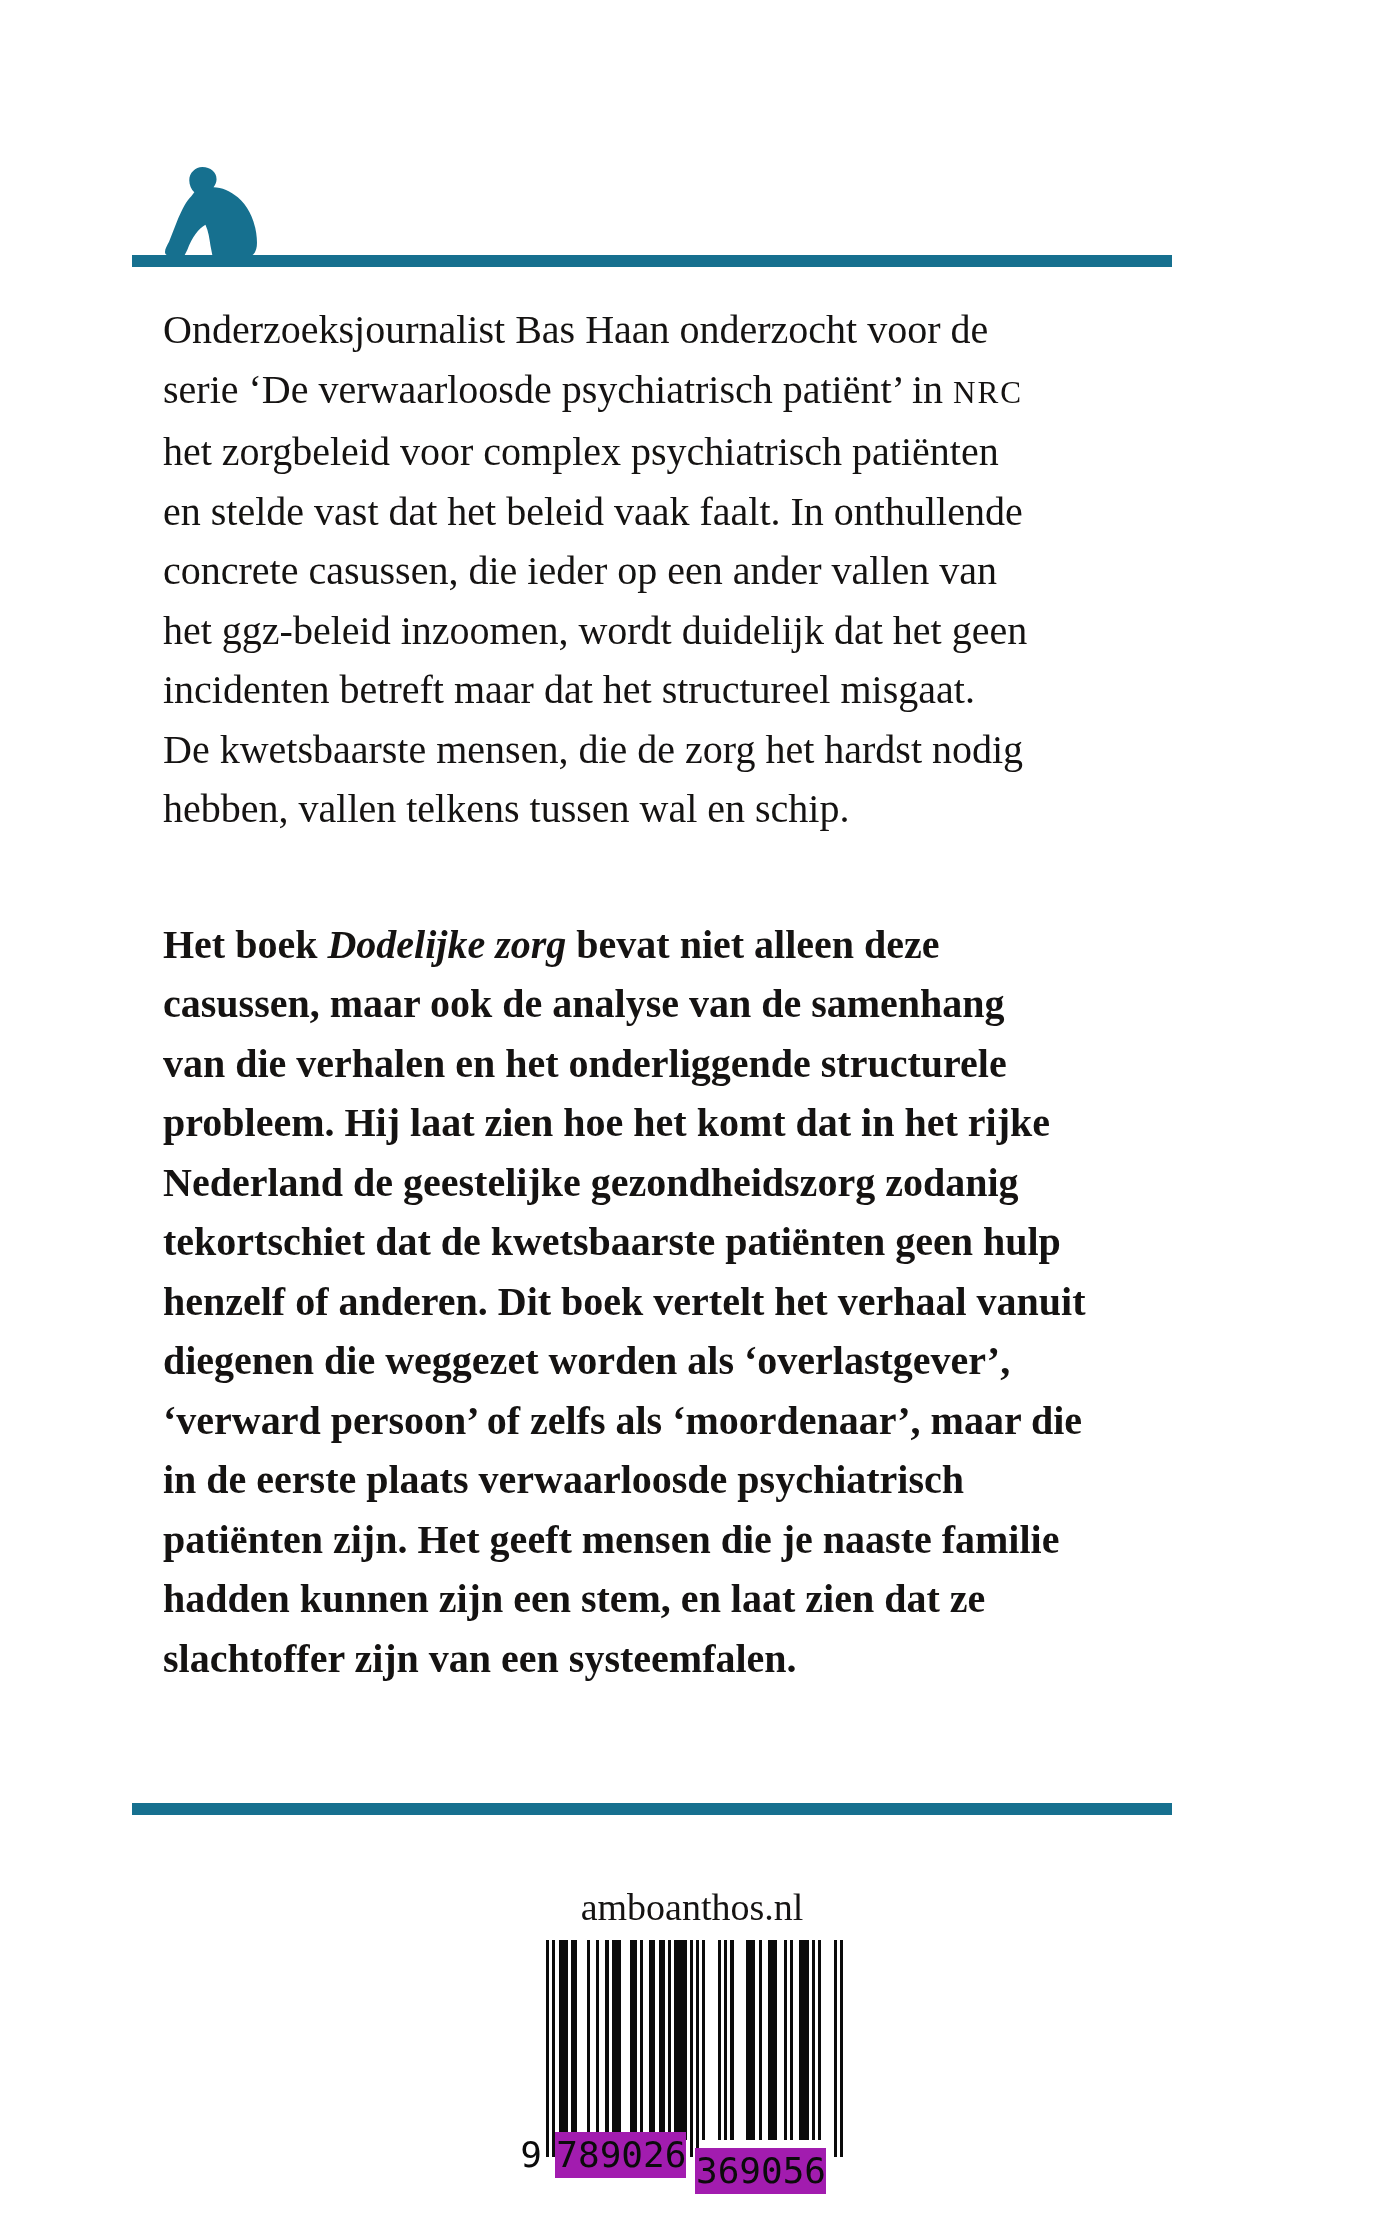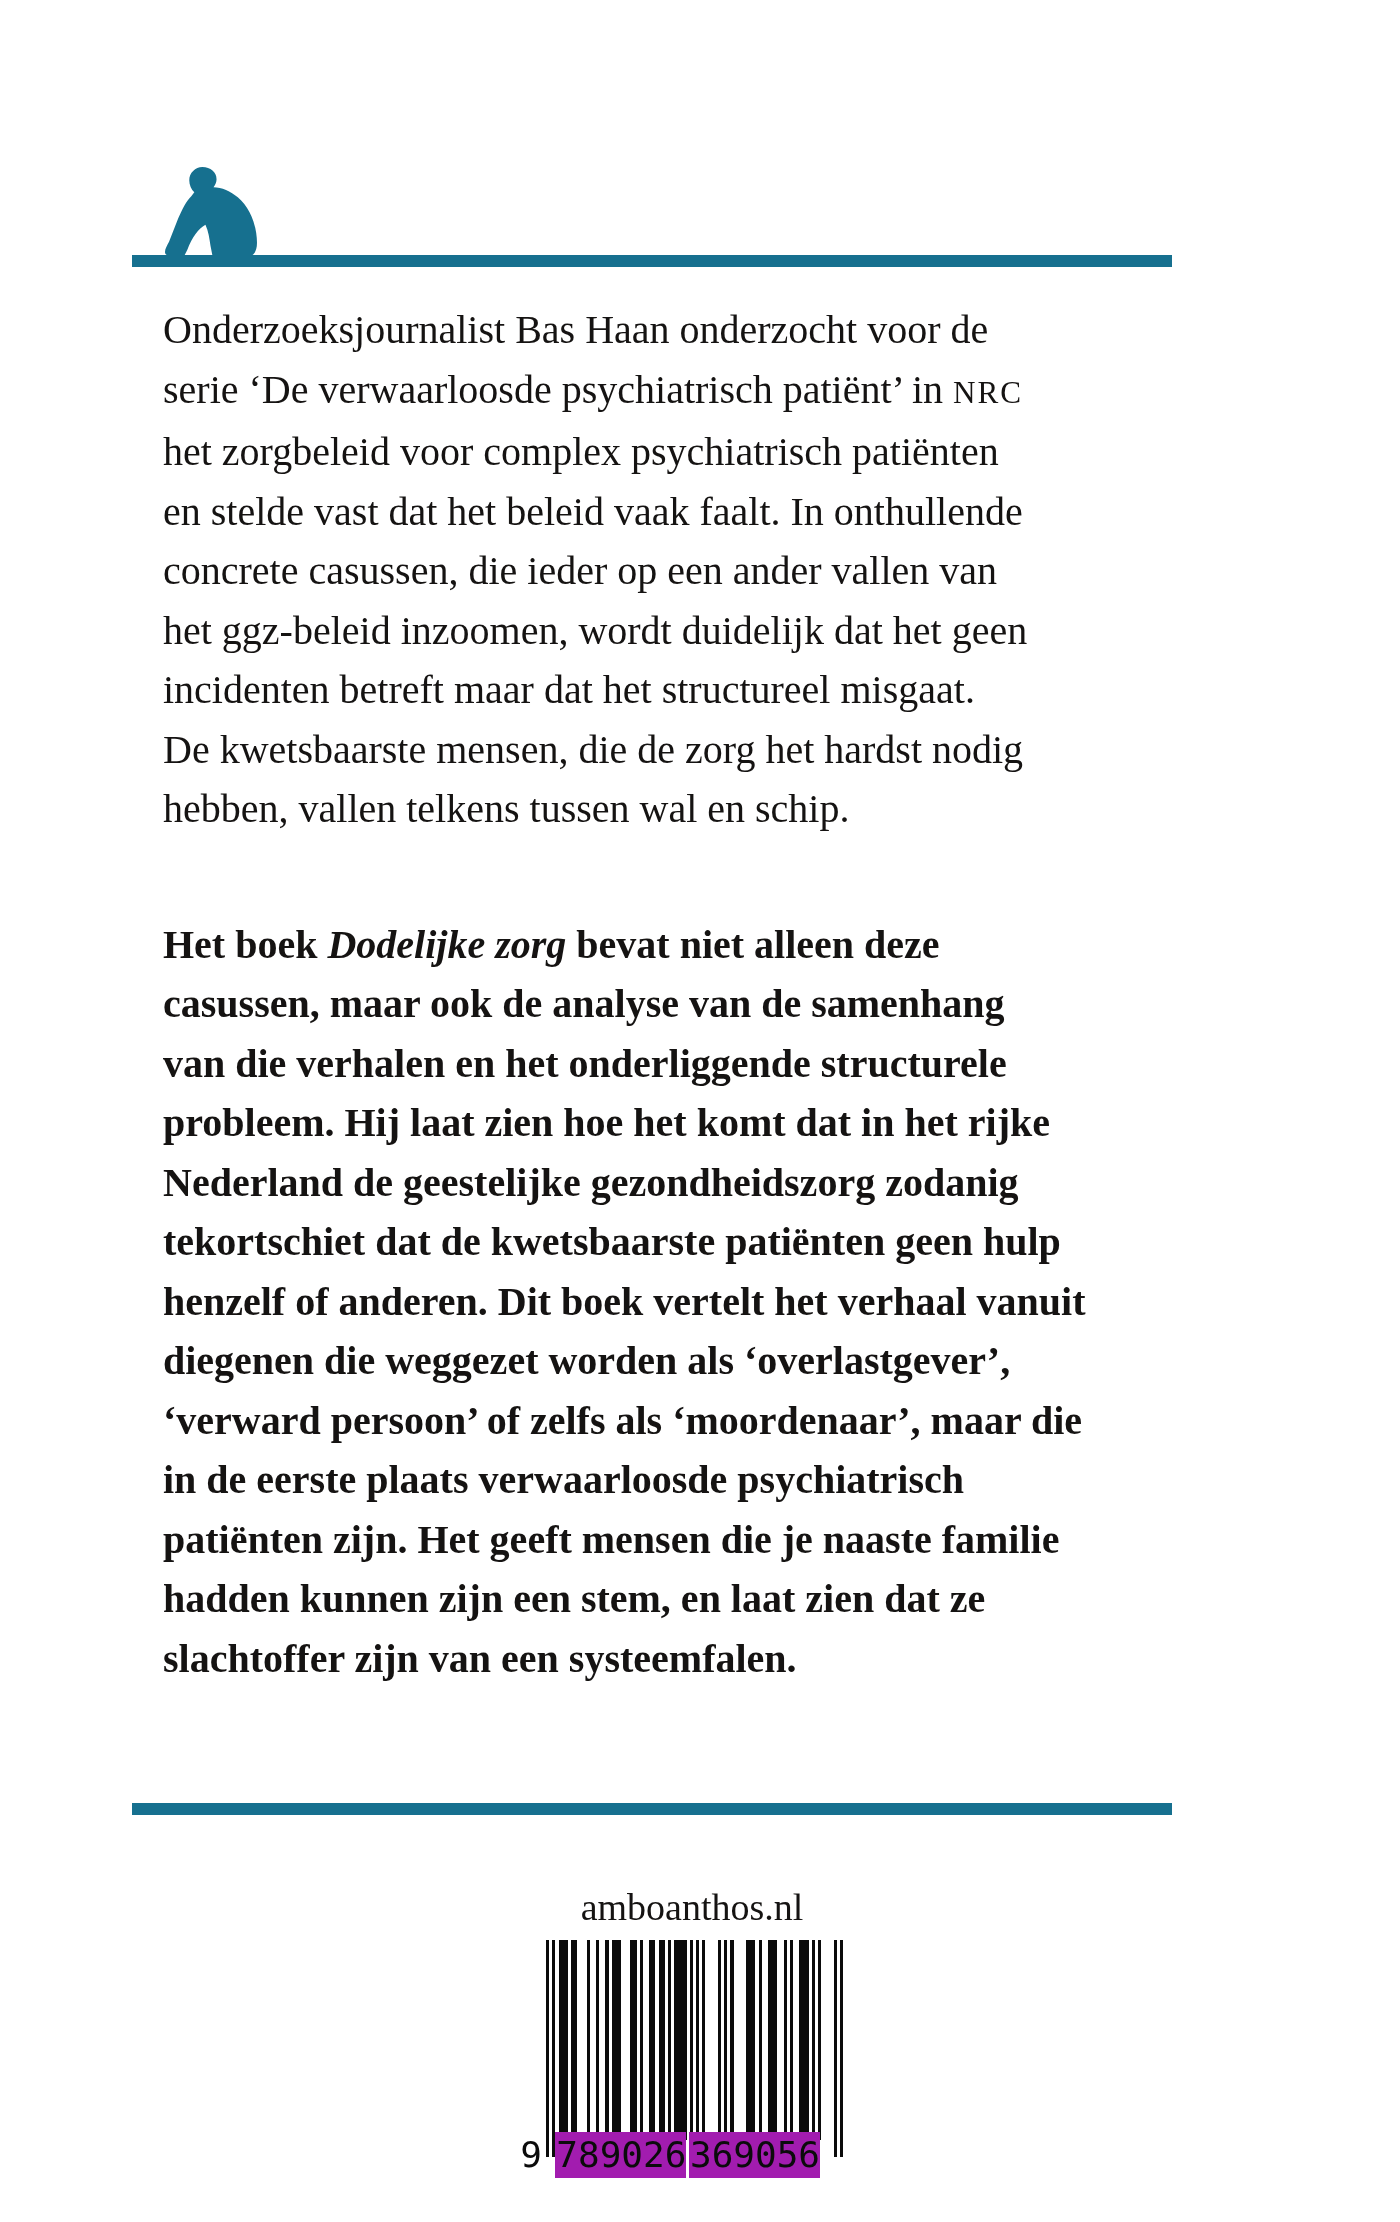--- a/index.html
+++ b/index.html
@@ -30,21 +30,21 @@
   #barcode-bars .bar.tall{height:217px;}
   .bc-digit{
     position:absolute;top:192px;height:46px;
     font-family:"DejaVu Sans Mono", monospace;
     font-size:36px;line-height:46px;
     background:#a21caf;color:#0b0b0b;
     text-align:right;
   }
   #bc-prefix{left:-36px;width:32px;text-align:right;background:transparent;}
   #bc-left{left:9.4px;width:131px;}
-  #bc-right{left:143px;width:131px;}
+  #bc-right{left:149px;width:131px;margin-top:16px;}
 </style>
 </head>
 <body>
 
 <div id="page">
 
   <svg id="person-icon" viewBox="0 0 100 92" xmlns="http://www.w3.org/2000/svg" aria-hidden="true">
     <path class="accent-fill" d="M41 2
          C34 2 28 8 28 15
          C28 20 30 24 33 27

